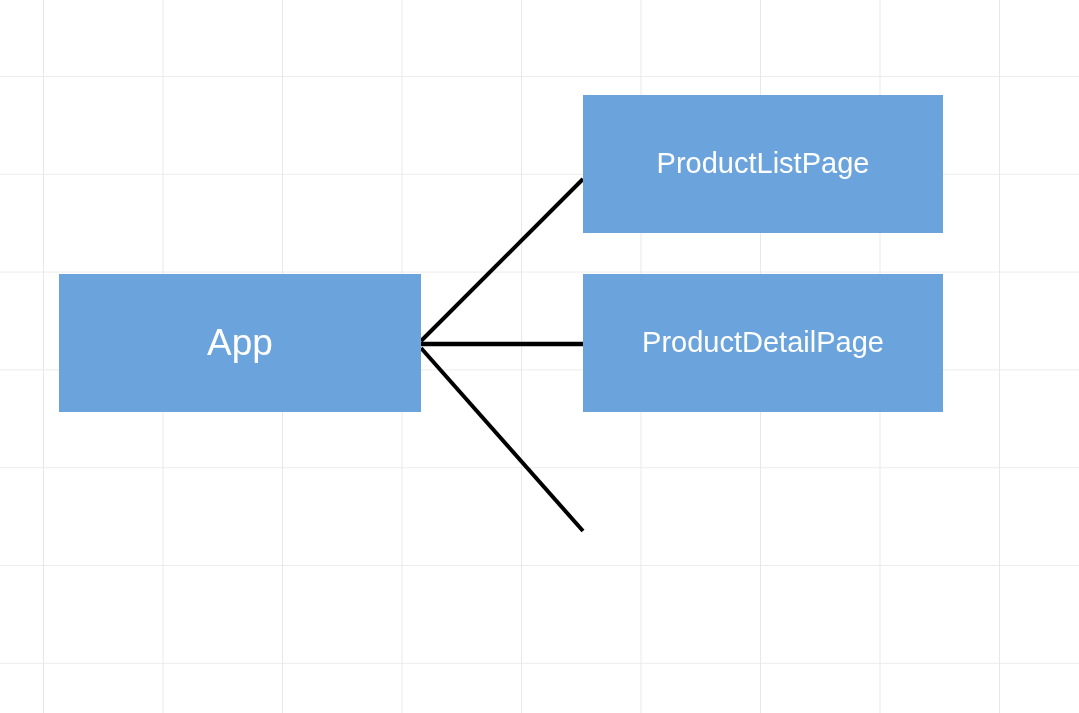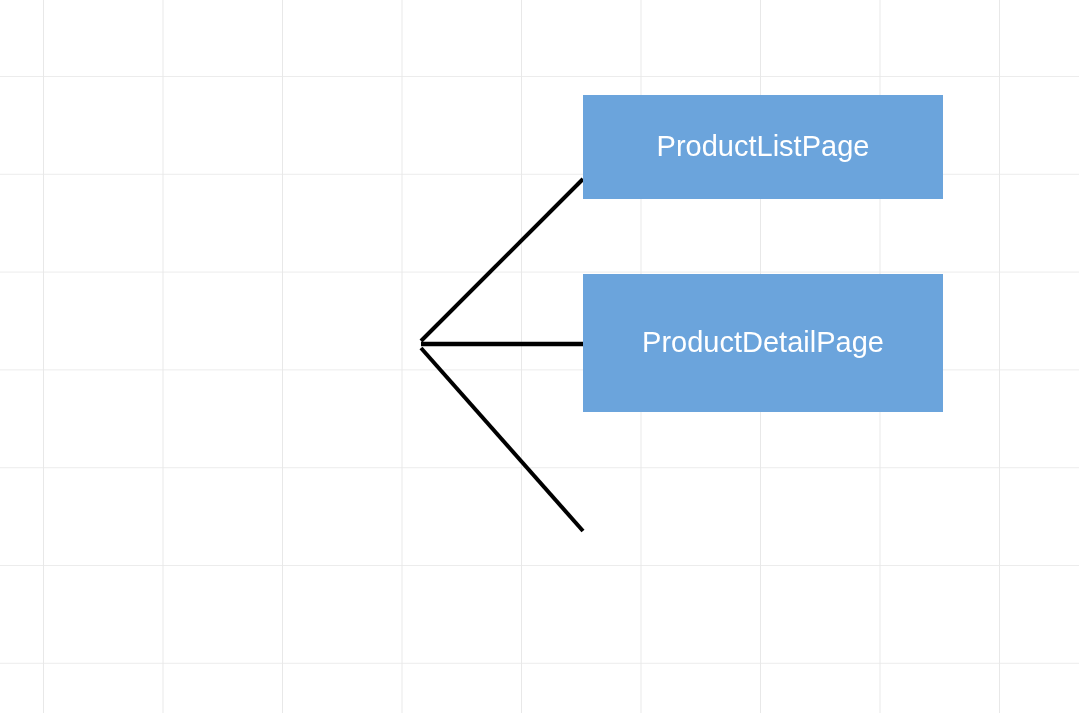--- a/index.html
+++ b/index.html
@@ -61,21 +61,21 @@
   }
   #node-app .node-label {
     font-size: 37px;
   }
 
   
   #node-productlistpage {
     left: 583px;
     top: 95px;
     width: 360px;
-    height: 104px;
+    height: 138px;
   }
   #node-productdetailpage {
     left: 583px;
     top: 274px;
     width: 360px;
     height: 138px;
   }
   #node-cartpage {
     left: 583px;
     top: 461px;
@@ -92,20 +92,23 @@
 <body>
 
 <div id="canvas">
 
   <svg id="edges" viewBox="0 0 1079 713" xmlns="http://www.w3.org/2000/svg">
     <line x1="421" y1="341" x2="583" y2="179" stroke="#000000" stroke-width="4" stroke-linecap="butt"></line>
     <line x1="421" y1="344" x2="583" y2="344" stroke="#000000" stroke-width="4.5" stroke-linecap="butt"></line>
     <line x1="421" y1="348" x2="583" y2="531" stroke="#000000" stroke-width="4" stroke-linecap="butt"></line>
   </svg>
 
+  <div class="node" id="node-app">
+    <span class="node-label">App</span>
+  </div>
 
   <div class="node" id="node-productlistpage">
     <span class="node-label">ProductListPage</span>
   </div>
 
   <div class="node" id="node-productdetailpage">
     <span class="node-label">ProductDetailPage</span>
   </div>
 
 

